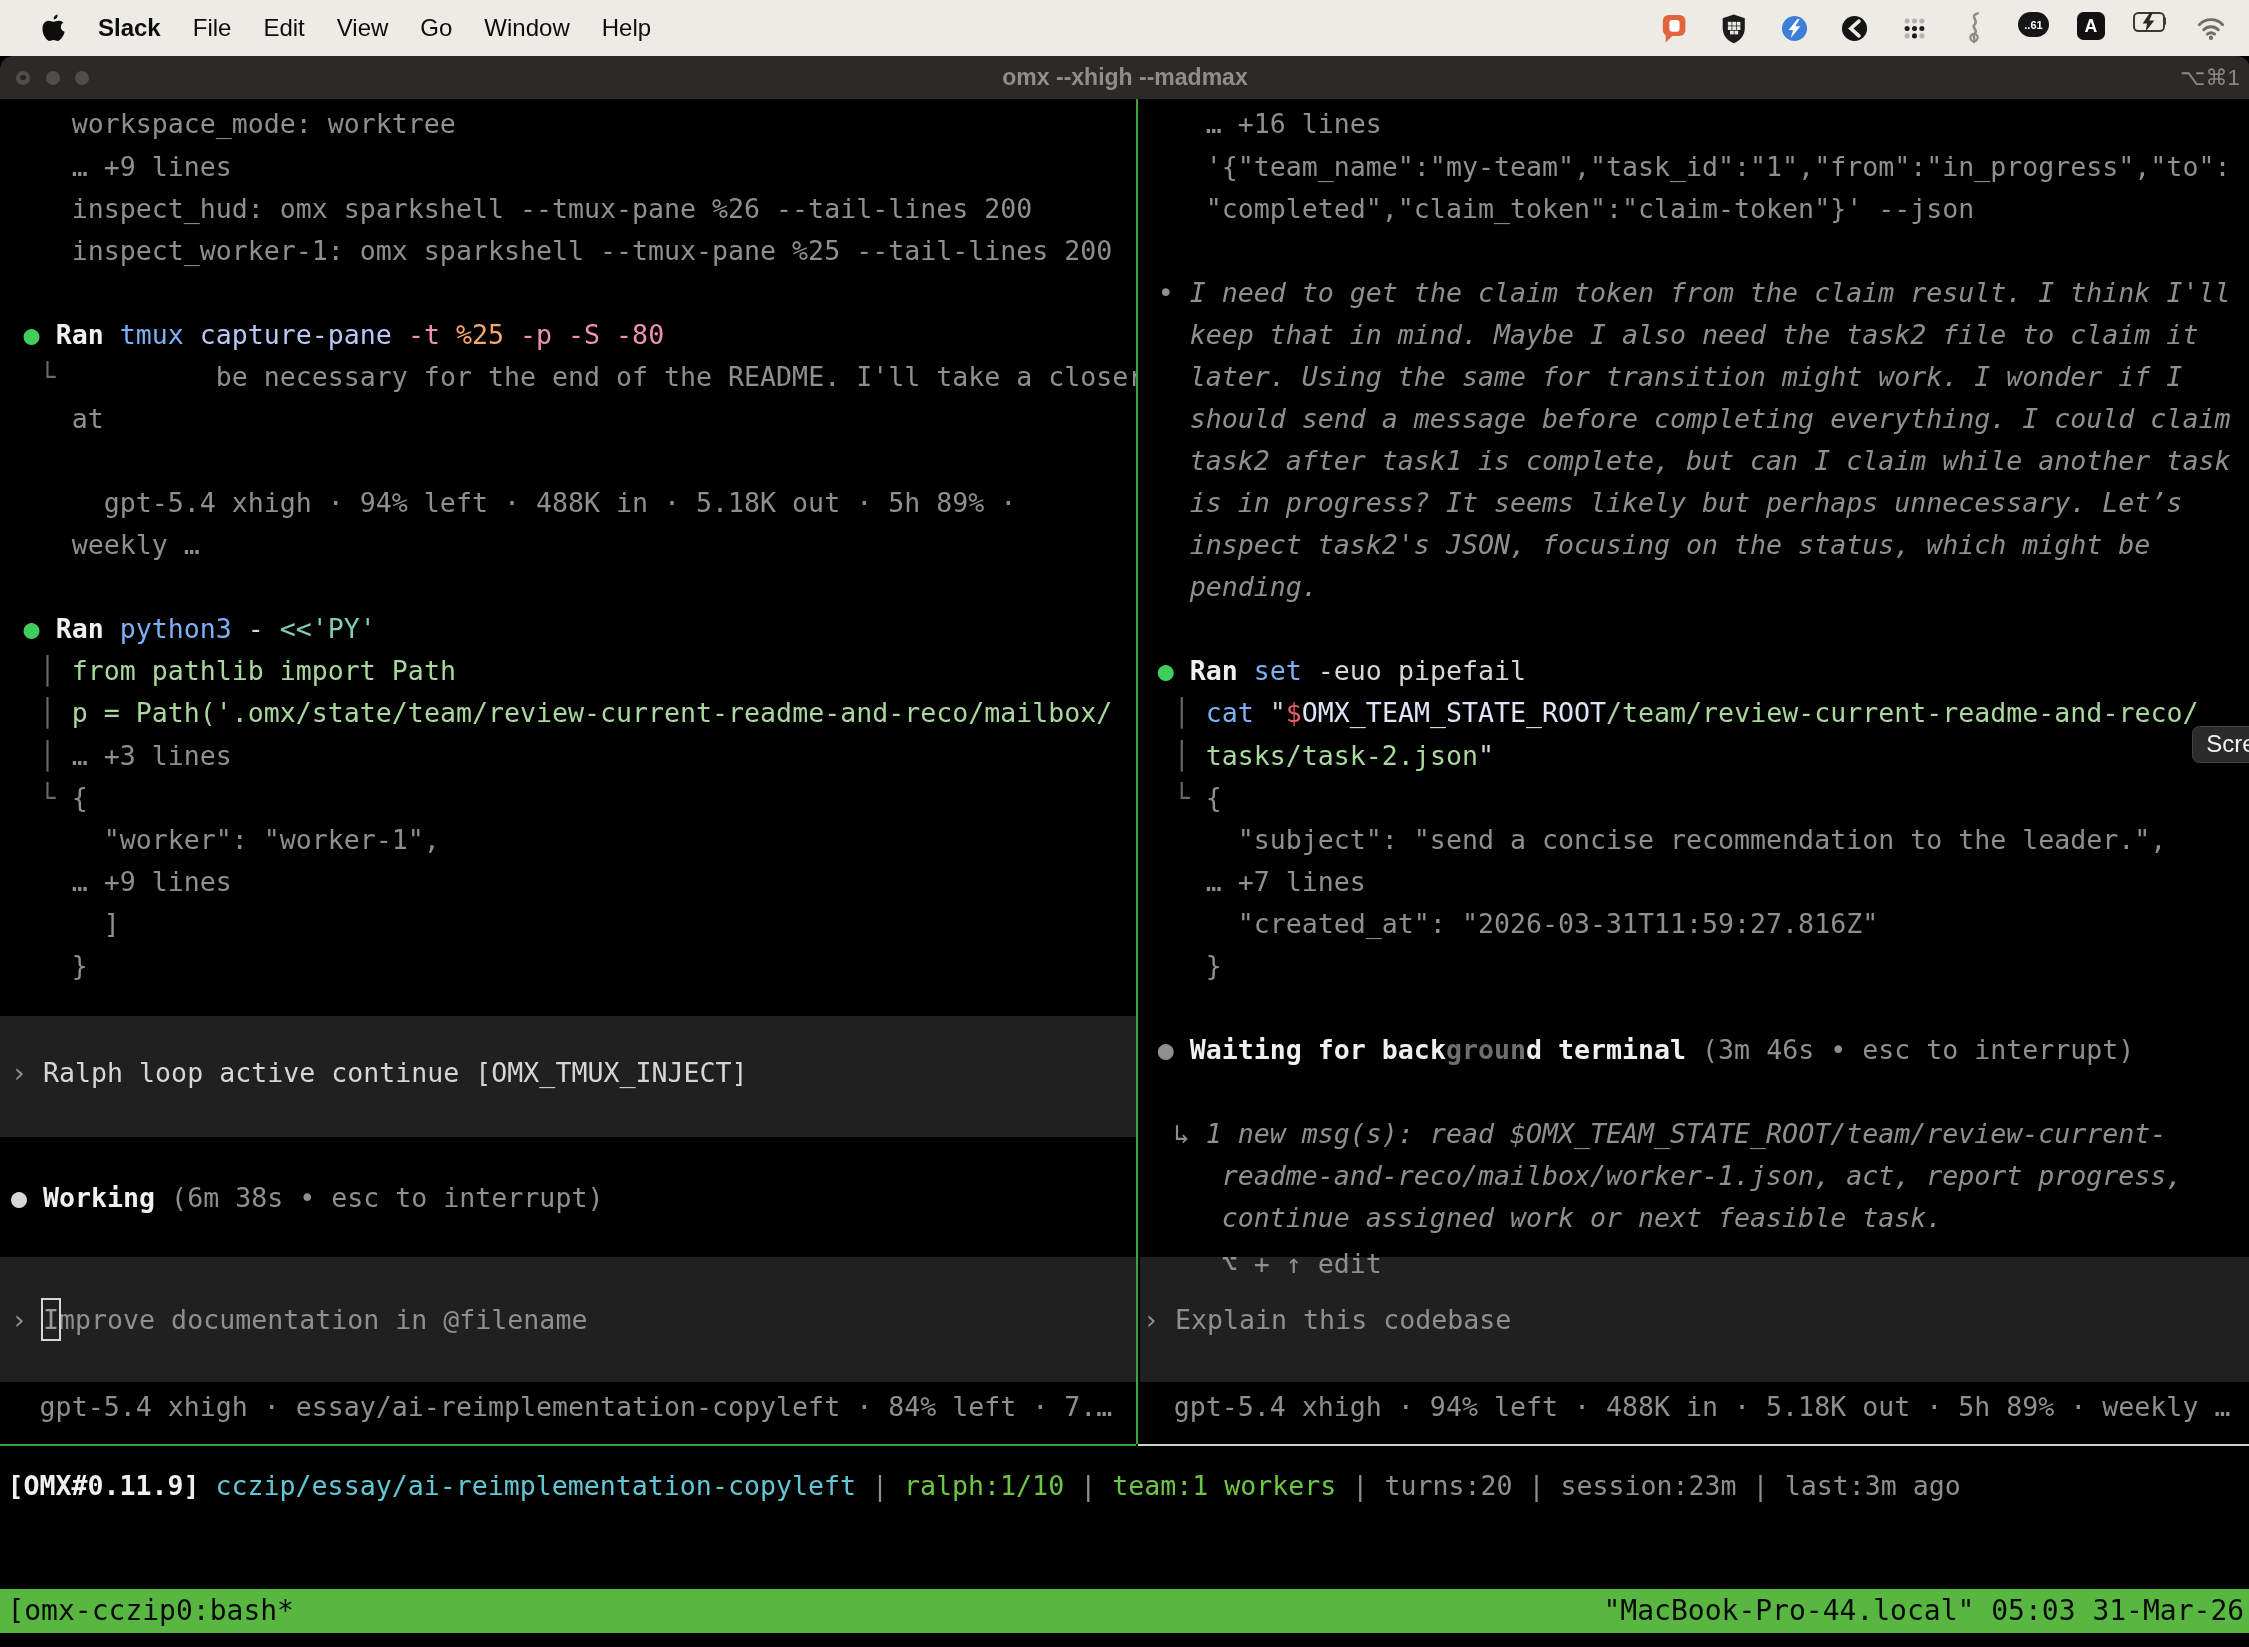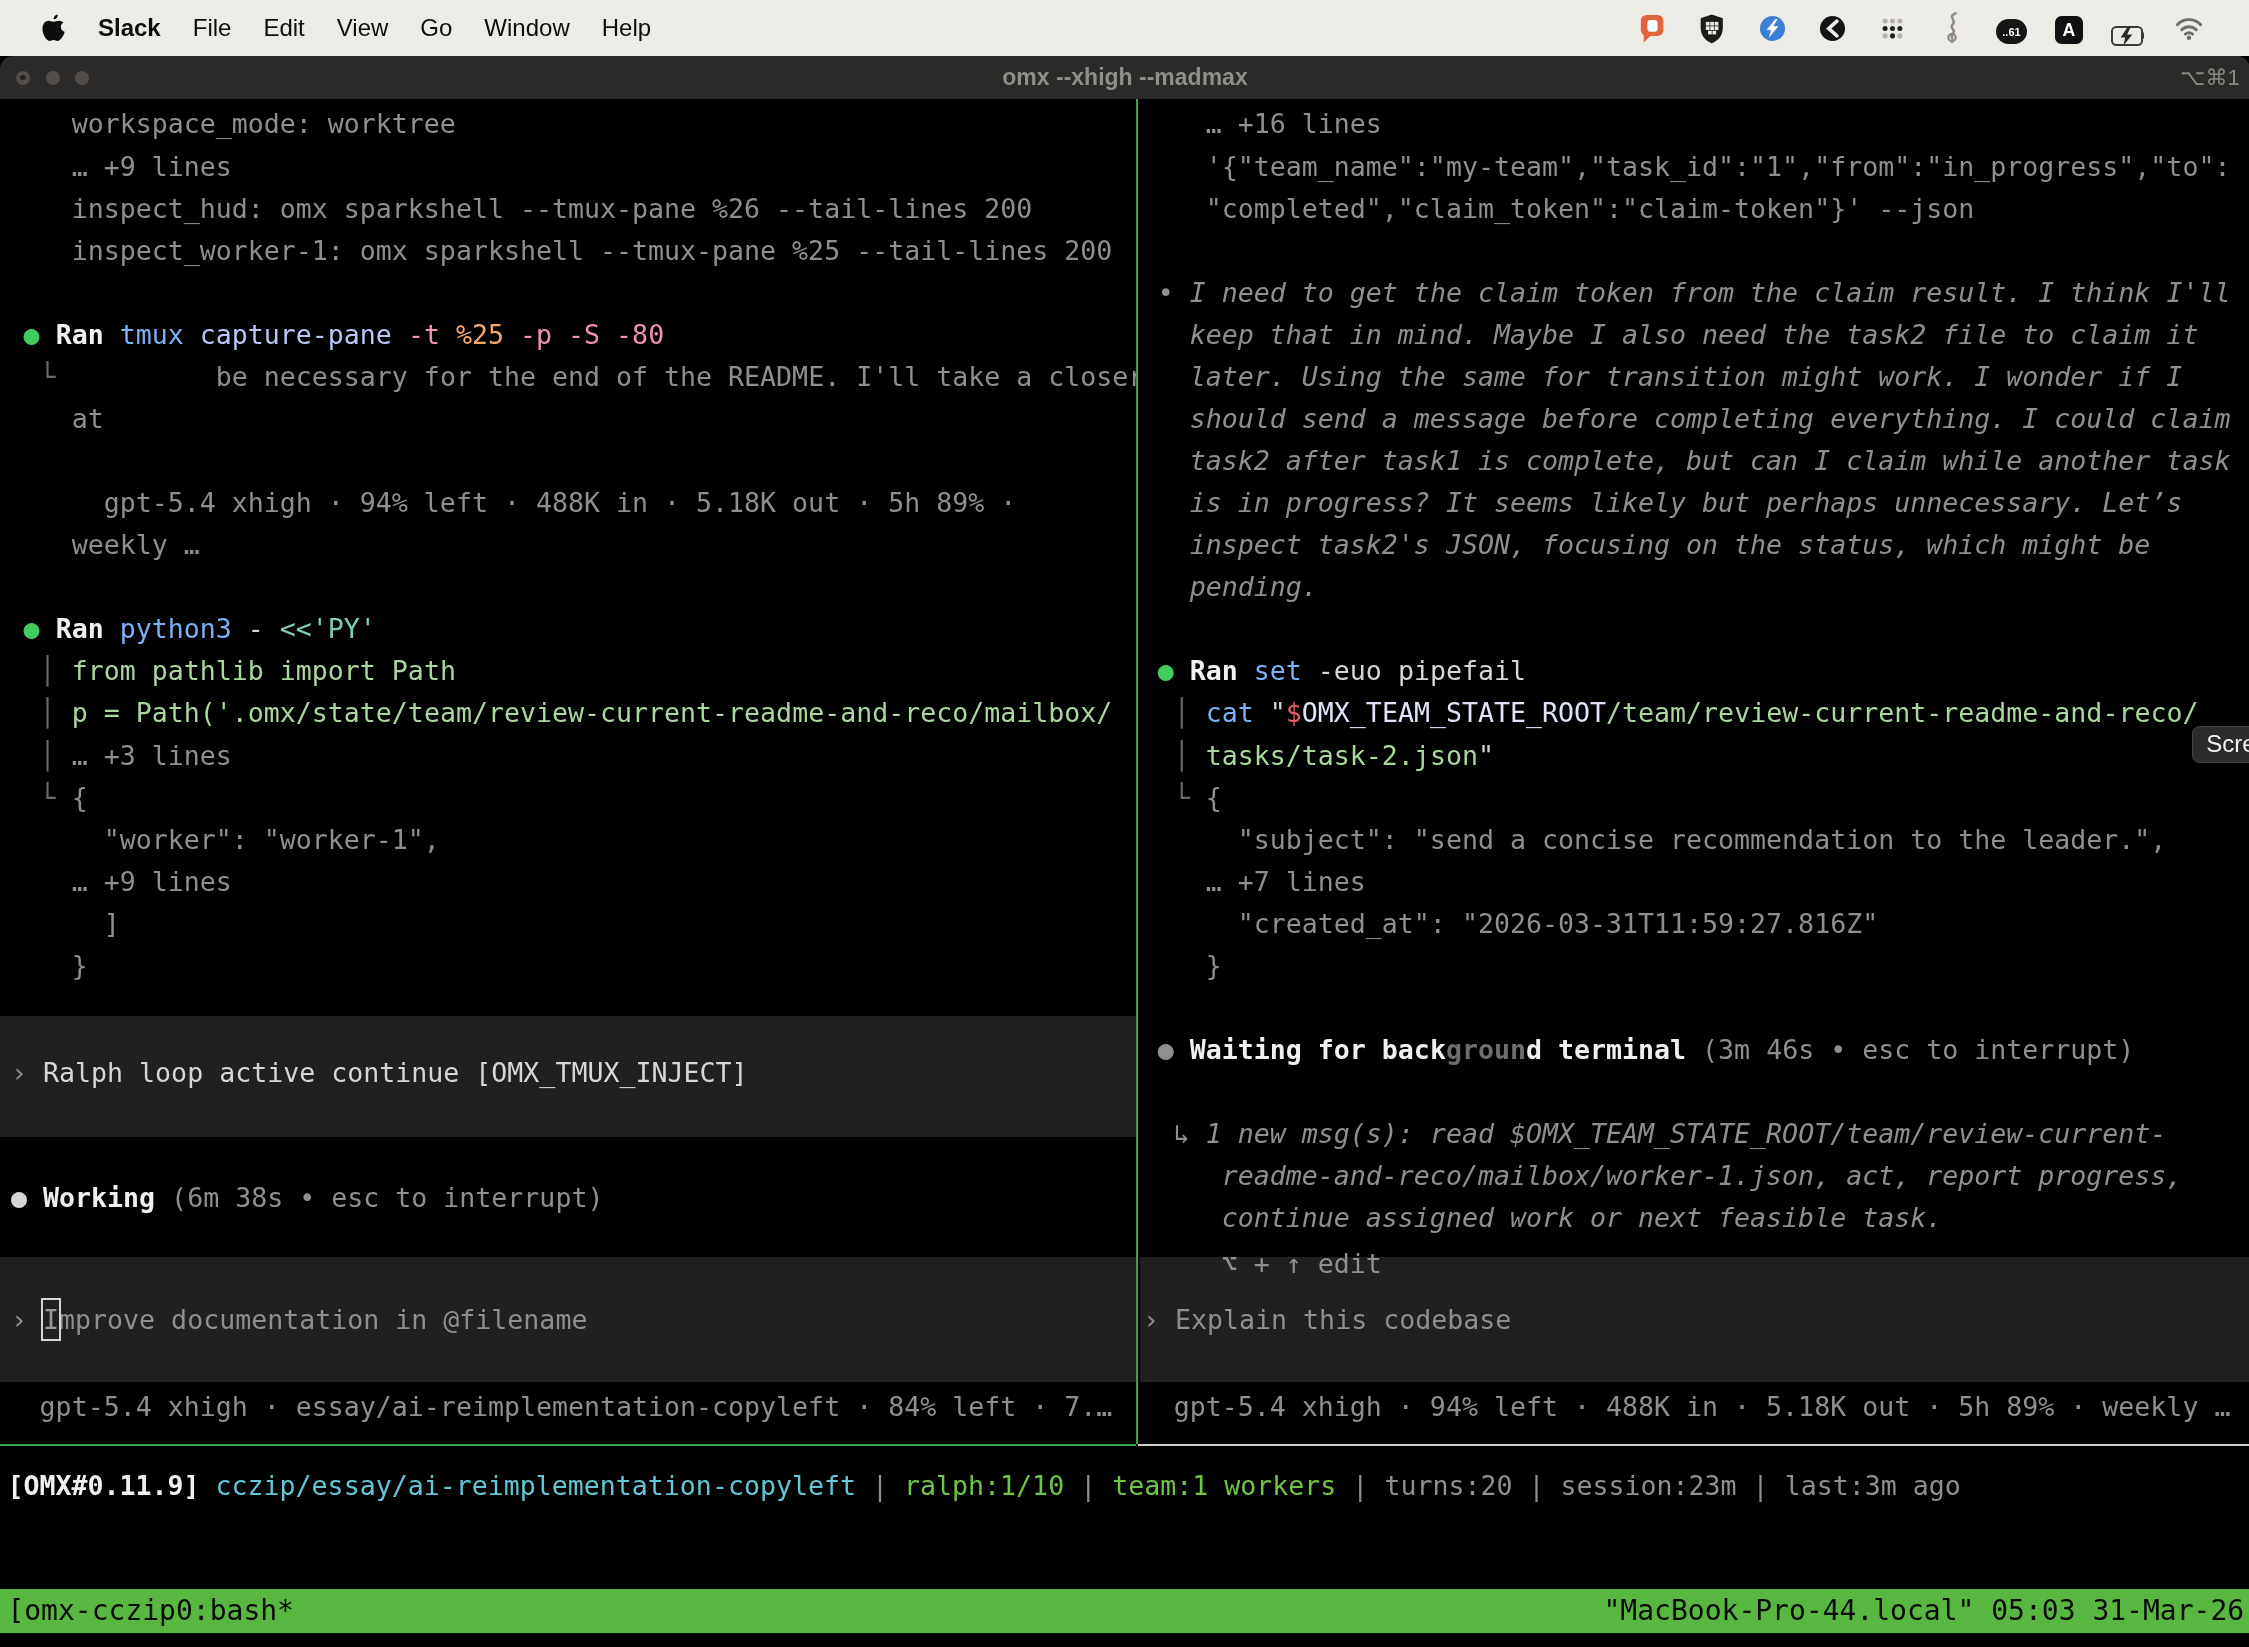--- a/index.html
+++ b/index.html
@@ -6,21 +6,21 @@
   .stage{position:relative;width:2250px;height:1648px;overflow:hidden;background:#000;
          font-family:"DejaVu Sans Mono",monospace;}
   
   .menubar{position:absolute;top:0;left:0;width:2250px;height:56px;background:#edebe5;
            display:flex;align-items:center;justify-content:space-between;
            font-family:"Liberation Sans",sans-serif;color:#0d0d0d;}
   .menu-left{display:flex;align-items:center;gap:32px;padding-left:41px;font-size:24px;}
   .menu-left .mi{white-space:nowrap;}
   .mi.appname{font-weight:bold;}
   .apple svg{display:block;}
-  .menu-right{display:flex;align-items:flex-end;gap:28px;padding-right:45px;}
+  .menu-right{display:flex;align-items:flex-start;gap:28px;padding-right:23px;}
   .micon{width:32px;height:32px;display:flex;align-items:center;justify-content:center;}
   .badge61{min-width:31px;height:25px;border-radius:12.5px;background:#161616;color:#fff;
            font-size:11px;font-weight:bold;display:flex;align-items:center;justify-content:center;}
   .abadge{width:28px;height:28px;border-radius:6.6px;background:#111;color:#fff;font-size:17.7px;
           font-weight:bold;display:flex;align-items:center;justify-content:center;}
   .batt{position:relative;width:34px;height:17.7px;}
   .batt .body{position:absolute;left:0;top:0;width:28px;height:16px;border:2.2px solid #3c3a36;border-radius:5.2px;}
   .batt .nub{position:absolute;right:1.5px;top:5.2px;width:3px;height:7.4px;background:#3c3a36;border-radius:1.5px;}
   .batt svg{position:absolute;left:5.9px;top:-1.5px;}
   

